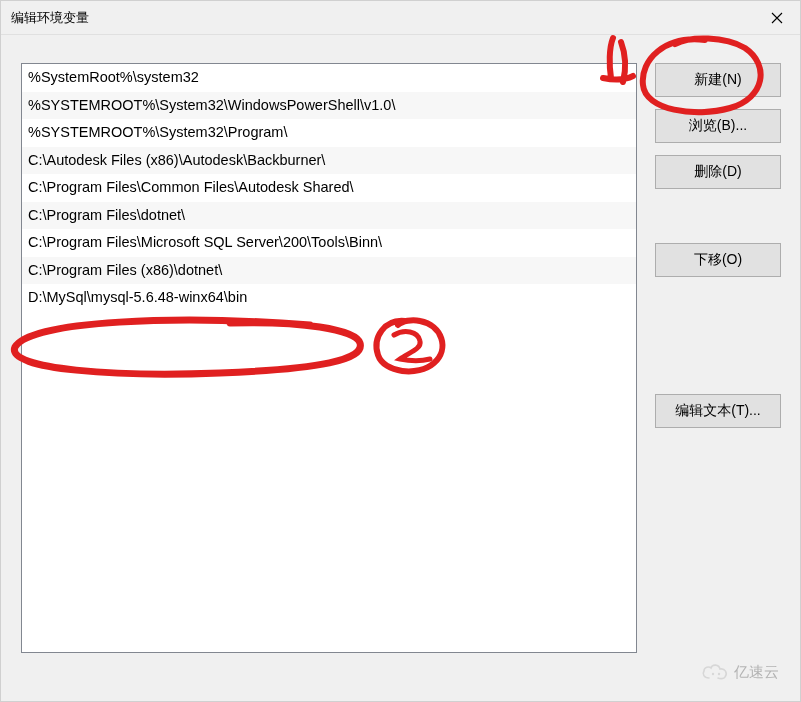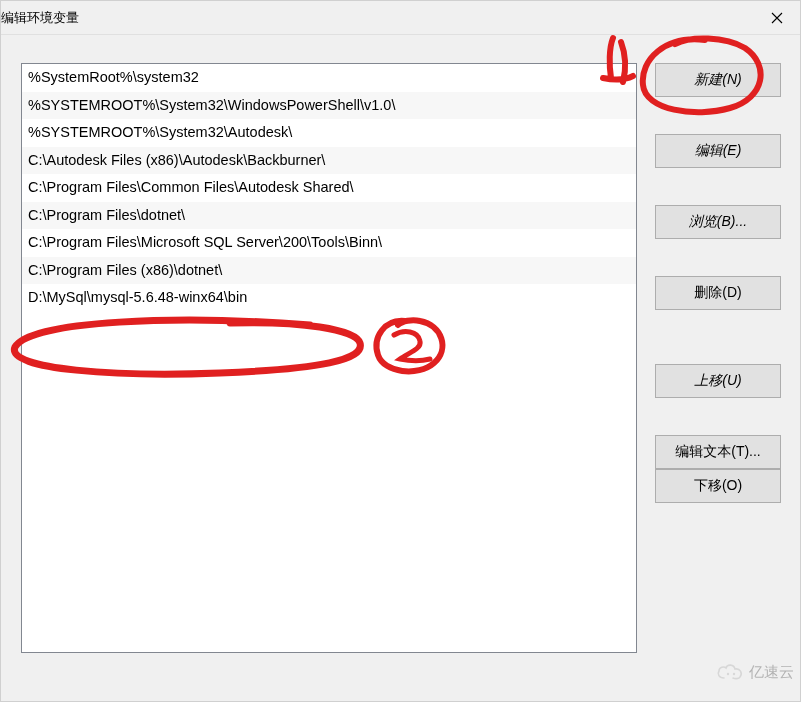--- a/index.html
+++ b/index.html
@@ -18,20 +18,21 @@
       background: #f0f0f0;
       border: 1px solid #d0d0d0;
       display: flex;
       flex-direction: column;
     }
     .titlebar {
       height: 34px;
       display: flex;
       align-items: center;
       justify-content: space-between;
+      padding-left: 10px;
       border-bottom: 1px solid #e0e0e0;
       background: #f0f0f0;
     }
     .titlebar-title {
       font-size: 13px;
       color: #000;
     }
     .titlebar-close {
       width: 46px;
       height: 34px;
@@ -81,26 +82,26 @@
       border: 1px solid #adadad;
       font-size: 14px;
       color: #000;
       font-family: inherit;
       cursor: default;
       display: flex;
       align-items: center;
       justify-content: center;
       margin-bottom: 0;
     }
-    .btn-gap-small { margin-bottom: 37px; font-style: italic; }
+    .btn-gap-small { margin-bottom: 12px; }
     .btn-gap-large { margin-bottom: 54px; }
     .btn-gap-xl { margin-bottom: 117px; }
     .watermark {
       position: absolute;
-      right: 7px;
+      right: 22px;
       bottom: 20px;
       display: flex;
       align-items: center;
       gap: 4px;
       color: #b3b3b3;
       font-size: 15px;
       pointer-events: none;
     }
     .watermark svg { opacity: 0.4; }
 
@@ -120,37 +121,35 @@
       <svg width="12" height="12" viewBox="0 0 12 12">
           <path d="M1 1 L11 11 M11 1 L1 11" stroke="#000" stroke-width="1.1" fill="none"></path>
         </svg>
     </div>
   </div>
 
   <div class="content">
     <div class="listbox">
       <div class="list-item">%SystemRoot%\system32</div>
       <div class="list-item">%SYSTEMROOT%\System32\WindowsPowerShell\v1.0\</div>
-      <div class="list-item">%SYSTEMROOT%\System32\Autodesk\</div>
+      <div class="list-item">%SYSTEMROOT%\System32\Program\</div>
       <div class="list-item">C:\Autodesk Files (x86)\Autodesk\Backburner\</div>
       <div class="list-item">C:\Program Files\Common Files\Autodesk Shared\</div>
       <div class="list-item">C:\Program Files\dotnet\</div>
       <div class="list-item">C:\Program Files\Microsoft SQL Server\200\Tools\Binn\</div>
       <div class="list-item">C:\Program Files (x86)\dotnet\</div>
       <div class="list-item">D:\MySql\mysql-5.6.48-winx64\bin</div>
     </div>
 
     <div class="buttons">
       <button class="btn btn-gap-small">新建(N)</button>
-      <button class="btn btn-gap-small">编辑(E)</button>
       <button class="btn btn-gap-small">浏览(B)...</button>
       <button class="btn btn-gap-large">删除(D)</button>
-      <button class="btn btn-gap-small">上移(U)</button>
+      <button class="btn btn-gap-xl">下移(O)</button>
       <button class="btn">编辑文本(T)...</button>
-      <button class="btn btn-gap-xl">下移(O)</button>
     </div>
   </div>
 </div>
 
 <svg class="anno" style="left:595px; top:30px;" width="185" height="95" viewBox="0 0 185 95">
   <path d="M 110 10 C 70 5, 45 30, 48 55 C 50 80, 100 88, 135 78 C 170 68, 175 35, 150 18 C 130 6, 95 6, 80 14" fill="none" stroke="#e02020" stroke-width="6" stroke-linecap="round"></path>
 
   <path d="M 18 8 C 14 18, 14 35, 16 48 M 8 48 C 18 50, 30 50, 38 46 M 26 12 C 32 28, 30 44, 28 52" fill="none" stroke="#e02020" stroke-width="6" stroke-linecap="round"></path>
 </svg>
 

